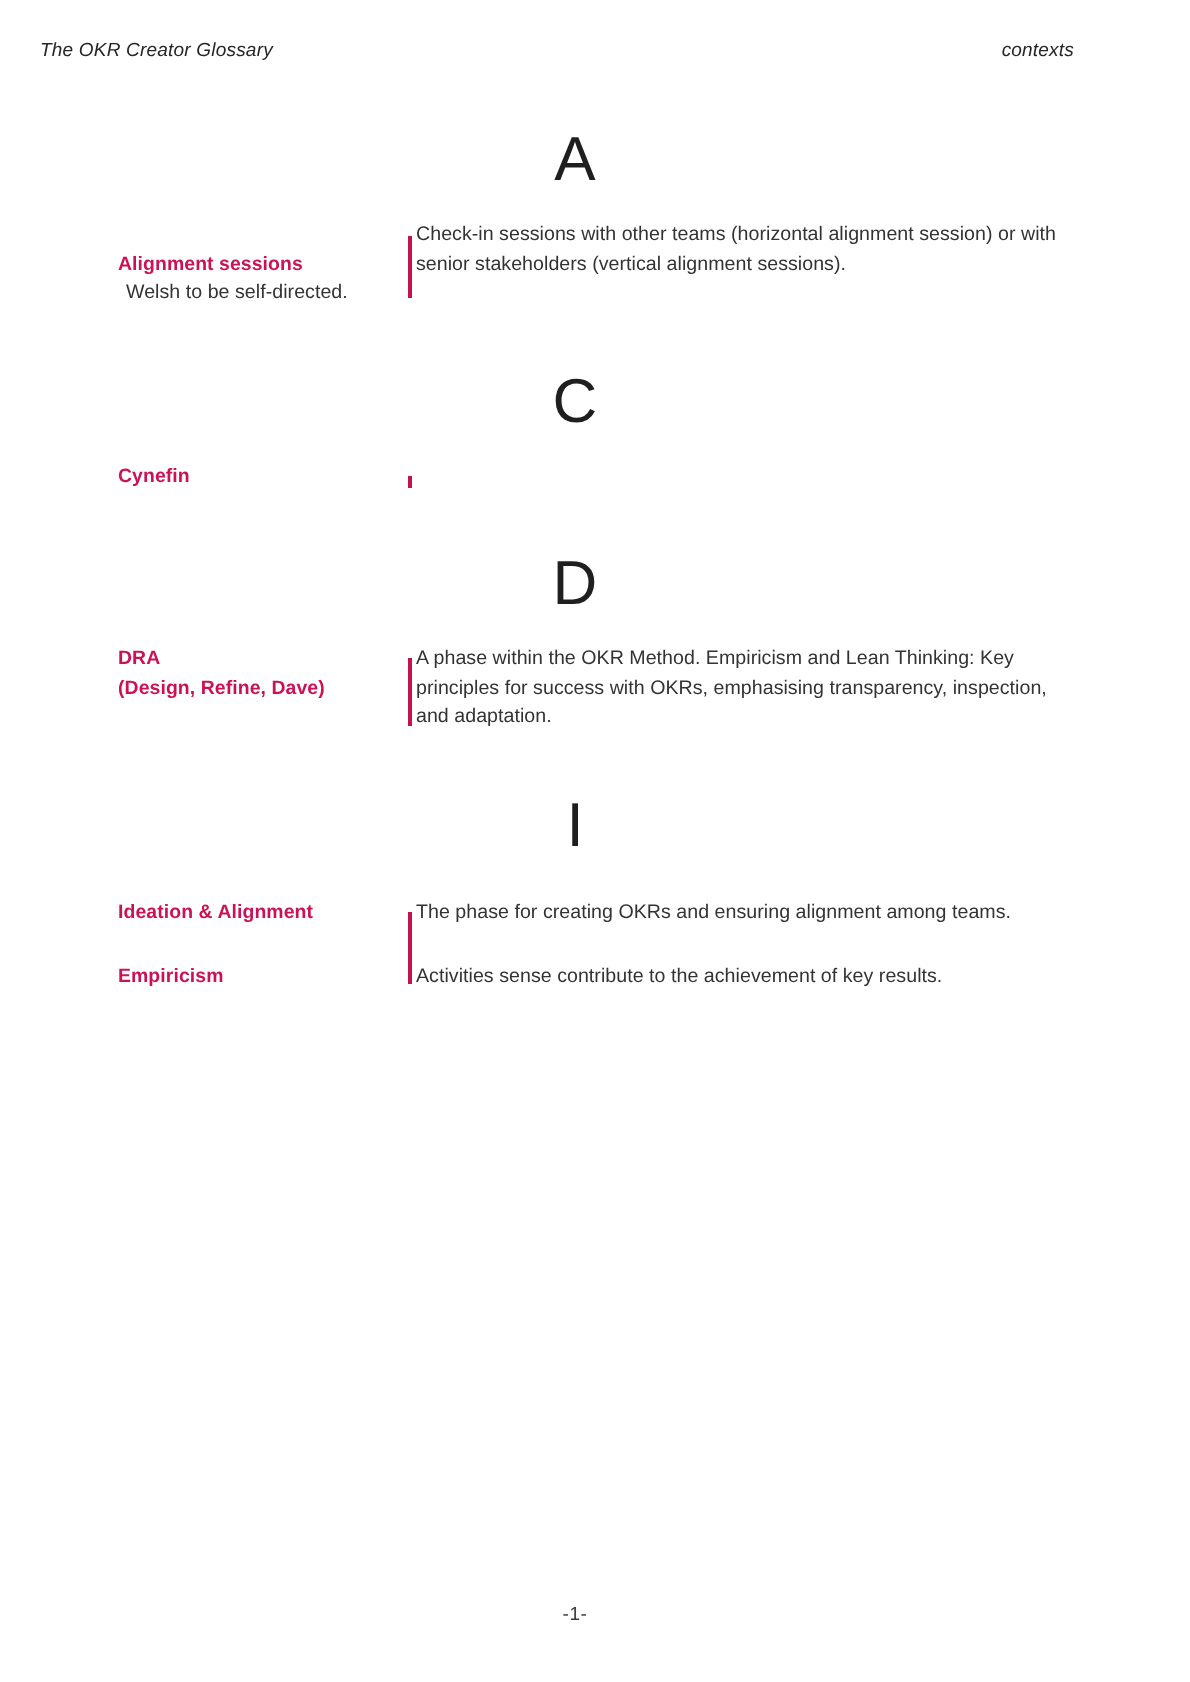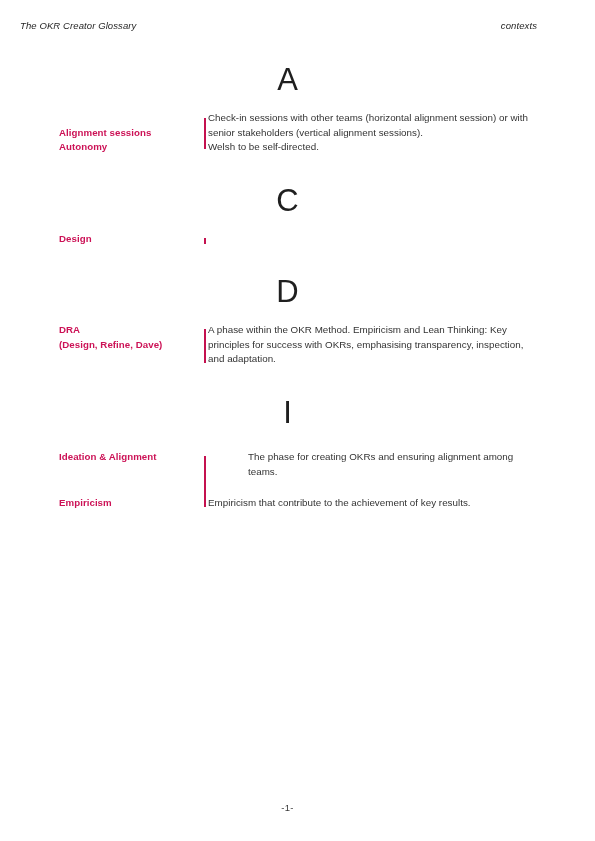--- a/index.html
+++ b/index.html
@@ -105,21 +105,21 @@
   .sec-a .entry-1          { margin-bottom: 0; align-items: flex-end; }
 
   .sec-c .section-letter   { padding-top: 30px; padding-bottom: 16px; }
   .sec-c .entries::before  { top: 6px; bottom: 2px; }
 
   .sec-d .section-letter   { padding-top: 30px; padding-bottom: 16px; }
   .sec-d .entries::before  { top: 6px; bottom: 4px; }
 
   .sec-i .section-letter   { padding-top: 30px; padding-bottom: 22px; }
   .sec-i .entries::before  { top: 6px; bottom: 4px; }
-  .sec-i .entry-1          { margin-bottom: 17px; gap: 40px; }
+  .sec-i .entry-1          { margin-bottom: 17px; }
 
   
   .page-footer {
     position: absolute;
     bottom: 28px;
     left: 0;
     width: 575px;
     text-align: center;
     font-size: 9.5px;
     color: #3a3a3a;
@@ -137,31 +137,30 @@
 <div class="content">
 
   <section class="section sec-a">
     <div class="section-letter">A</div>
     <div class="entries">
       <div class="entry entry-1">
         <div class="entry-term">Alignment sessions</div>
         <div class="entry-def">Check-in sessions with other teams (horizontal alignment session) or with senior stakeholders (vertical alignment sessions).</div>
       </div>
       <div class="entry entry-2">
-        <div class="entry-term">Autonomy</div>
         <div class="entry-def">Welsh to be self-directed.</div>
       </div>
     </div>
   </section>
 
   <section class="section sec-c">
     <div class="section-letter">C</div>
     <div class="entries">
       <div class="entry entry-1">
-        <div class="entry-term">Design</div>
+        <div class="entry-term">Cynefin</div>
       </div>
     </div>
   </section>
 
   <section class="section sec-d">
     <div class="section-letter">D</div>
     <div class="entries">
       <div class="entry entry-1">
         <div class="entry-term">DRA
 (Design, Refine, Dave)</div>
@@ -172,20 +171,20 @@
 
   <section class="section sec-i">
     <div class="section-letter">I</div>
     <div class="entries">
       <div class="entry entry-1">
         <div class="entry-term">Ideation &amp; Alignment</div>
         <div class="entry-def">The phase for creating OKRs and ensuring alignment among teams.</div>
       </div>
       <div class="entry entry-2">
         <div class="entry-term">Empiricism</div>
-        <div class="entry-def">Empiricism that contribute to the achievement of key results.</div>
+        <div class="entry-def">Activities sense contribute to the achievement of key results.</div>
       </div>
     </div>
   </section>
 
 </div>
 
 <div class="page-footer">-1-</div>
 
 </body></html>

